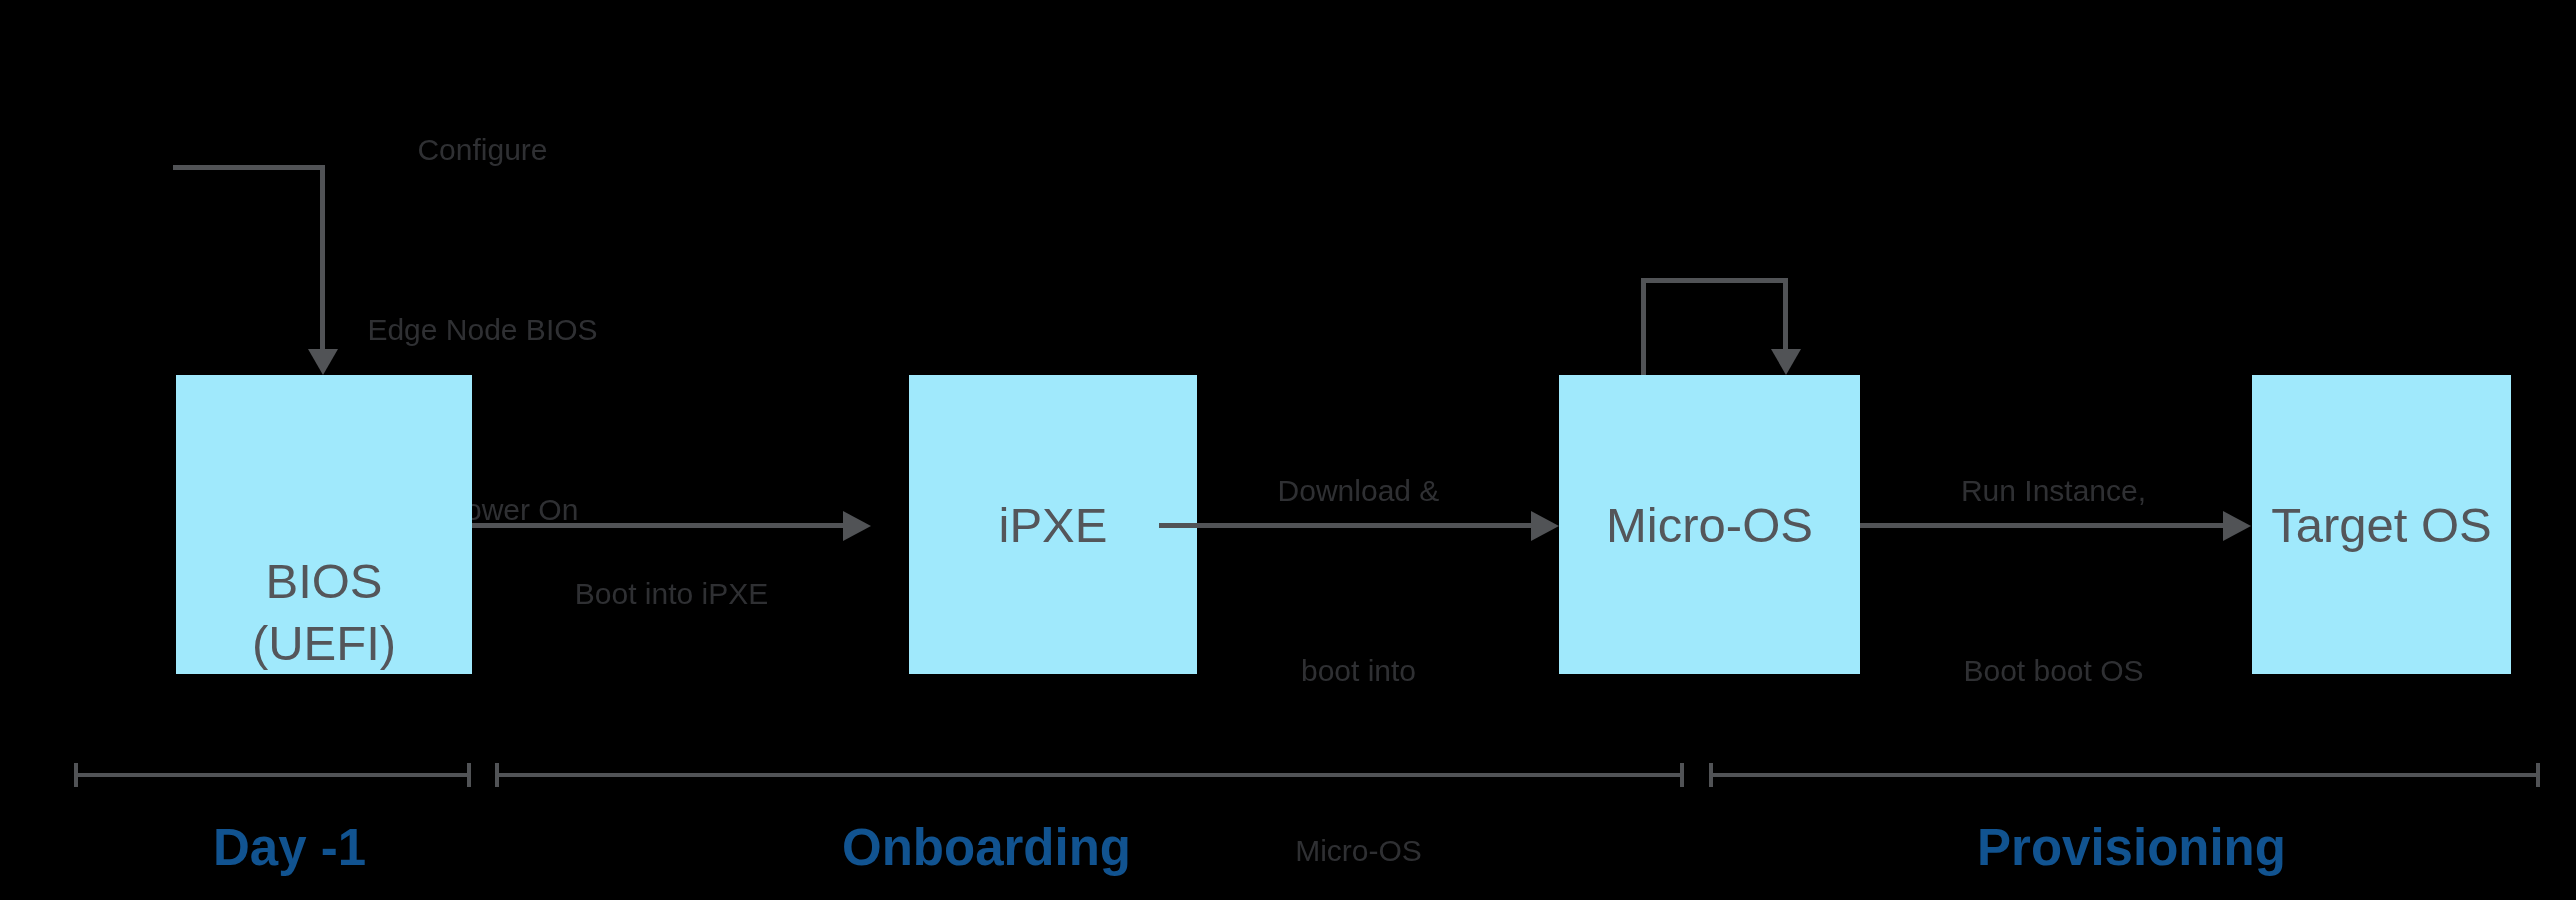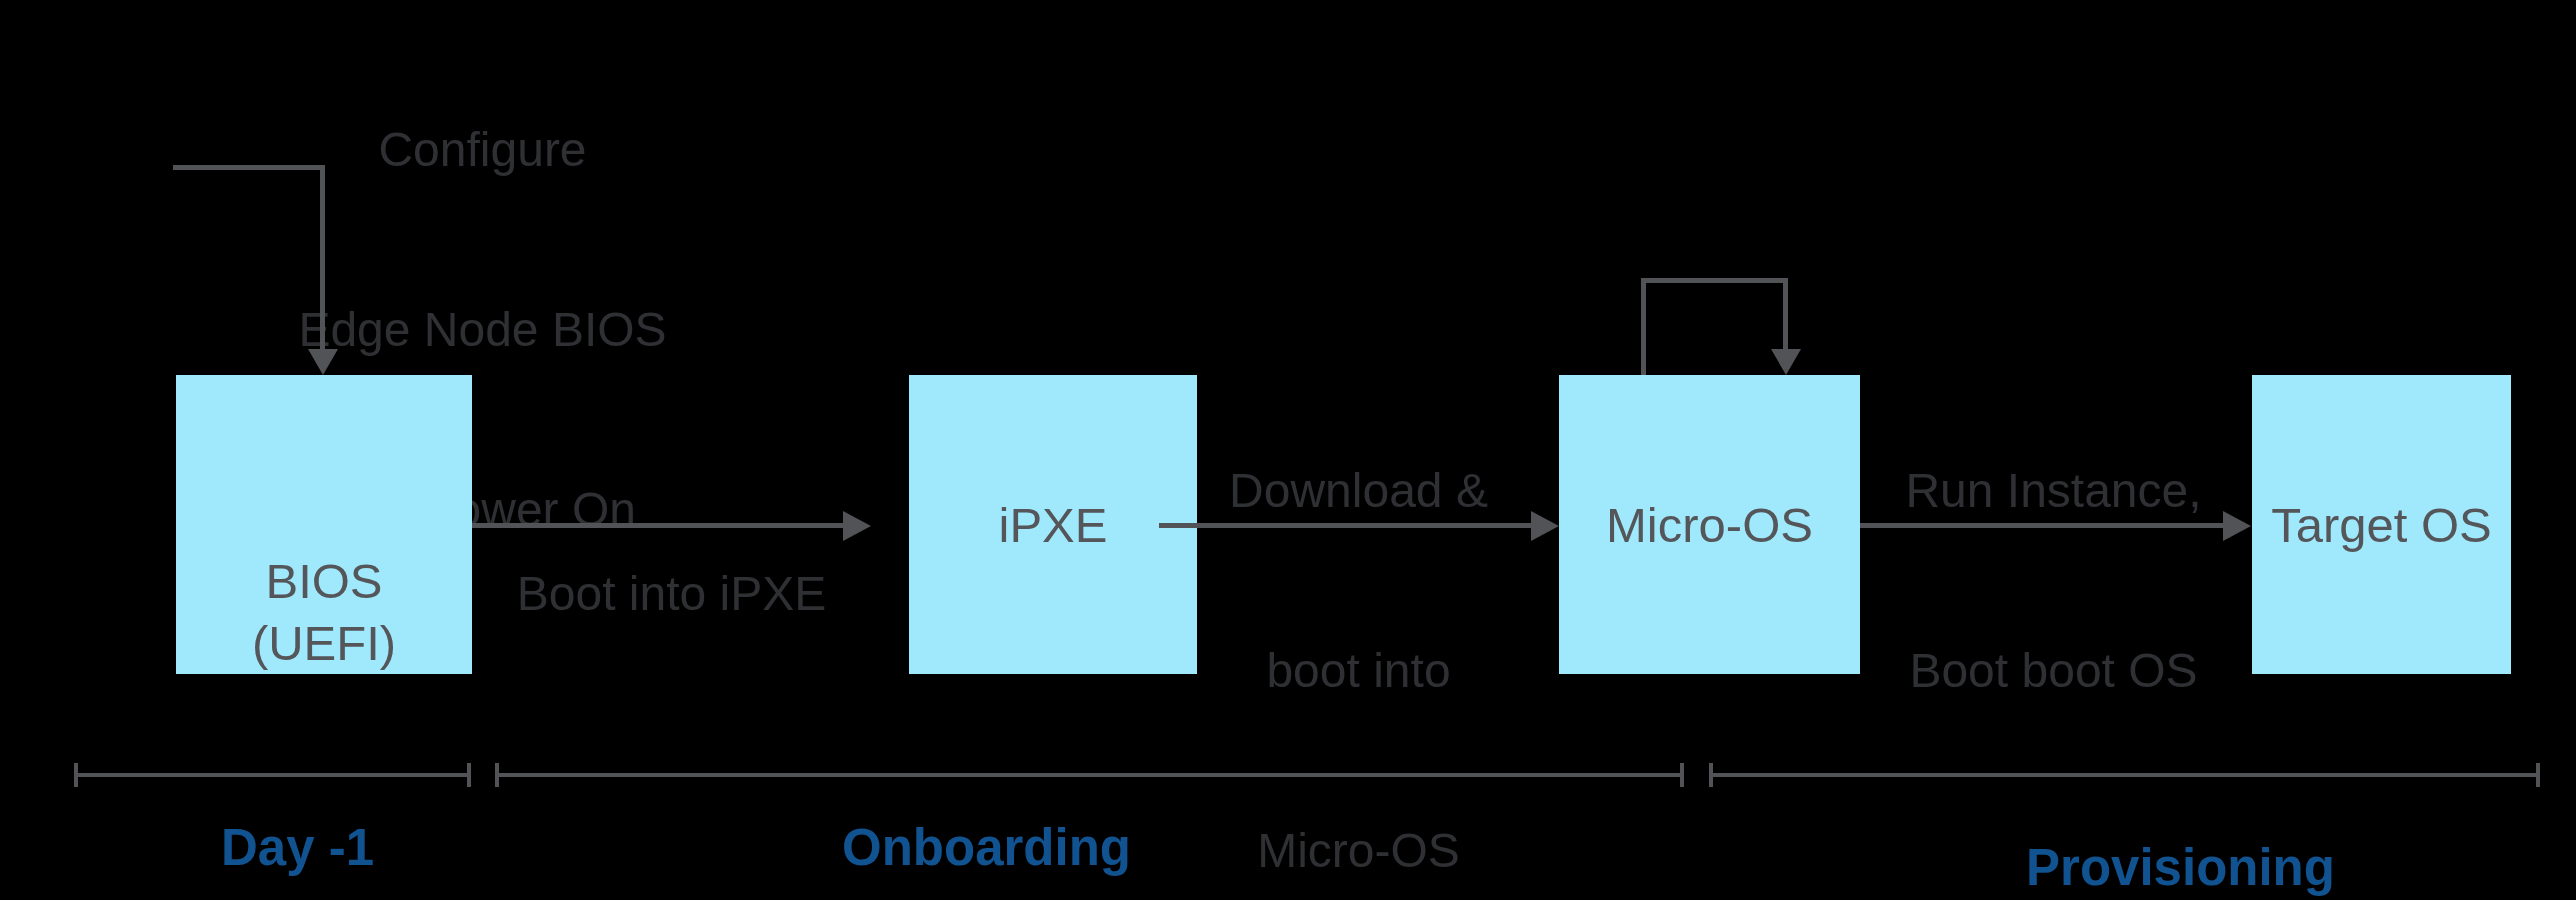--- a/index.html
+++ b/index.html
@@ -27,21 +27,21 @@
     justify-content: center;
     color: #54565A;
     font-size: 49px;
     line-height: 62px;
     text-align: center;
   }
   
   .note {
     position: absolute;
     color: #2F3033;
-    font-size: 48px;
+    font-size: 30px;
     line-height: 60px;
     text-align: center;
     white-space: pre-wrap;
   }
   
   .shaft {
     position: absolute;
     background: #515356;
   }
   .shaft.h { height: 5px; }
@@ -159,18 +159,18 @@
     <div class="seg-line"></div>
     <div class="tick left"></div>
     <div class="tick right"></div>
   </div>
   <div class="phase-seg" style="left:1709px; width:831px;">
     <div class="seg-line"></div>
     <div class="tick left"></div>
     <div class="tick right"></div>
   </div>
 
-  <div class="phase-label" style="left:112px;">Day -1</div>
+  <div class="phase-label" style="left:104px;">Day -1</div>
   <div class="phase-label" style="left:801px;text-align:center;">Onboarding</div>
-  <div class="phase-label" style="left:1995px;margin-top:20px;">Provisioning</div>
+  <div class="phase-label" style="left:1946px;">Provisioning</div>
 
 </div>
 
 
 </body></html>

